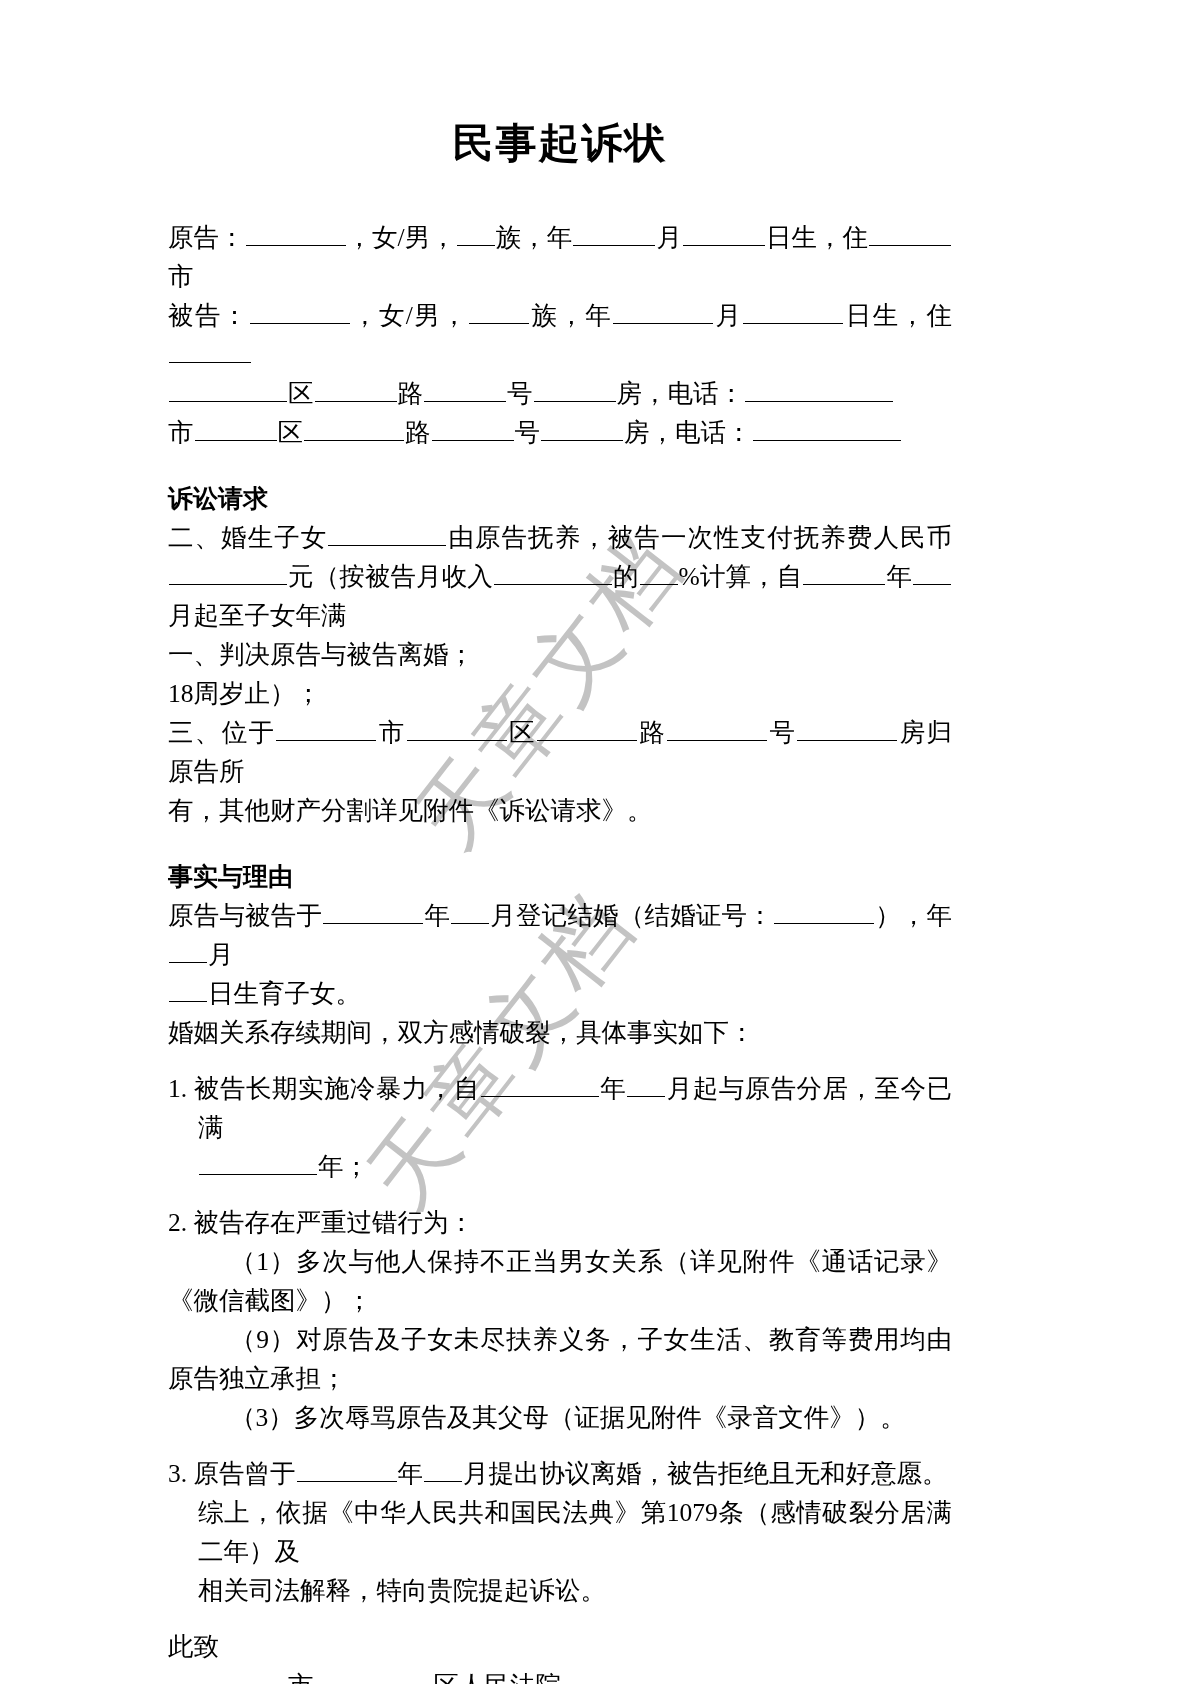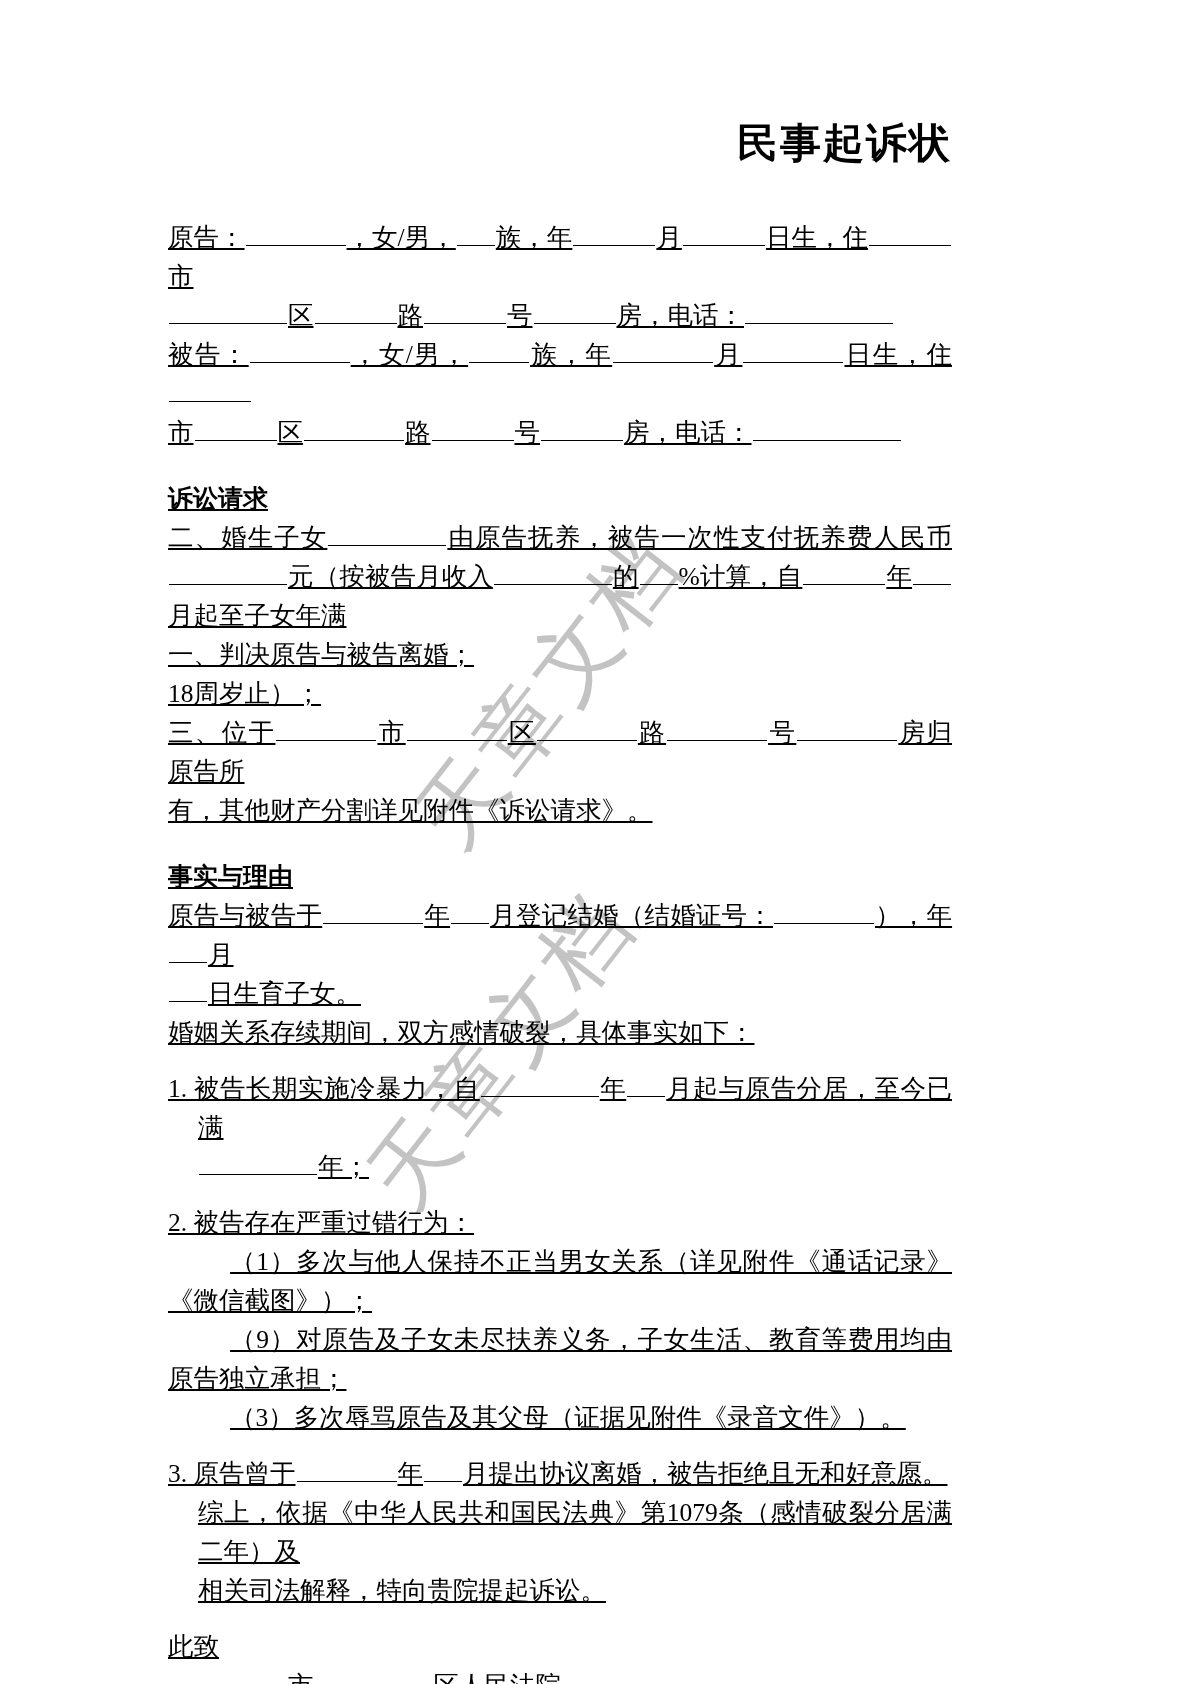--- a/index.html
+++ b/index.html
@@ -46,31 +46,31 @@
 
   
   #content {
     position: absolute;
     left: 168px;
     top: 0;
     width: 784px;
     z-index: 10;
   }
   .doc-title {
-    text-align: right;
+    text-align: center;
     font-family: "Liberation Sans", "DejaVu Sans", sans-serif;
     font-weight: bold;
     font-size: 41px;
     letter-spacing: 2px;
     margin: 0;
     padding-top: 119px;
     padding-bottom: 0;
     line-height: 1.2;
   }
-  .block { margin: 0; padding: 0; text-decoration: underline; }
+  .block { margin: 0; padding: 0; }
 
   p.line {
     margin: 0;
     font-size: 25.5px;
     line-height: 39px;
     text-align: justify;
     text-justify: inter-ideograph;
     word-break: break-all;
   }
   .gap-party  { height: 50px; }
@@ -125,23 +125,23 @@
   <div id="content">
 
     <h1 class="doc-title">民事起诉状</h1>
 
     <div class="gap-party"></div>
 
     <div class="block">
 
       <p class="line"><span>原告：</span><span class="bl bl-l"></span><span>，女/男，</span><span class="bl bl-xs"></span><span>族，年</span><span class="bl bl-m"></span><span>月</span><span class="bl bl-m"></span><span>日生，住</span><span class="bl bl-m"></span><span>市</span></p>
 
+      <p class="line"><span>被告：</span><span class="bl bl-l"></span><span>，女/男，</span><span class="bl bl-s"></span><span>族，年</span><span class="bl bl-l"></span><span>月</span><span class="bl bl-l"></span><span>日生，住</span><span class="bl bl-m"></span></p>
+
       <p class="line"><span class="bl bl-xl"></span><span>区</span><span class="bl bl-m"></span><span>路</span><span class="bl bl-m"></span><span>号</span><span class="bl bl-m"></span><span>房，电话：</span><span class="bl bl-xxl"></span></p>
-
-      <p class="line"><span>被告：</span><span class="bl bl-l"></span><span>，女/男，</span><span class="bl bl-s"></span><span>族，年</span><span class="bl bl-l"></span><span>月</span><span class="bl bl-l"></span><span>日生，住</span><span class="bl bl-m"></span></p>
 
       <p class="line"><span>市</span><span class="bl bl-m"></span><span>区</span><span class="bl bl-l"></span><span>路</span><span class="bl bl-m"></span><span>号</span><span class="bl bl-m"></span><span>房，电话：</span><span class="bl bl-xxl"></span></p>
     </div>
 
     <div class="gap-md"></div>
 
     <div class="block">
 
       <p class="heading">诉讼请求</p>
 

